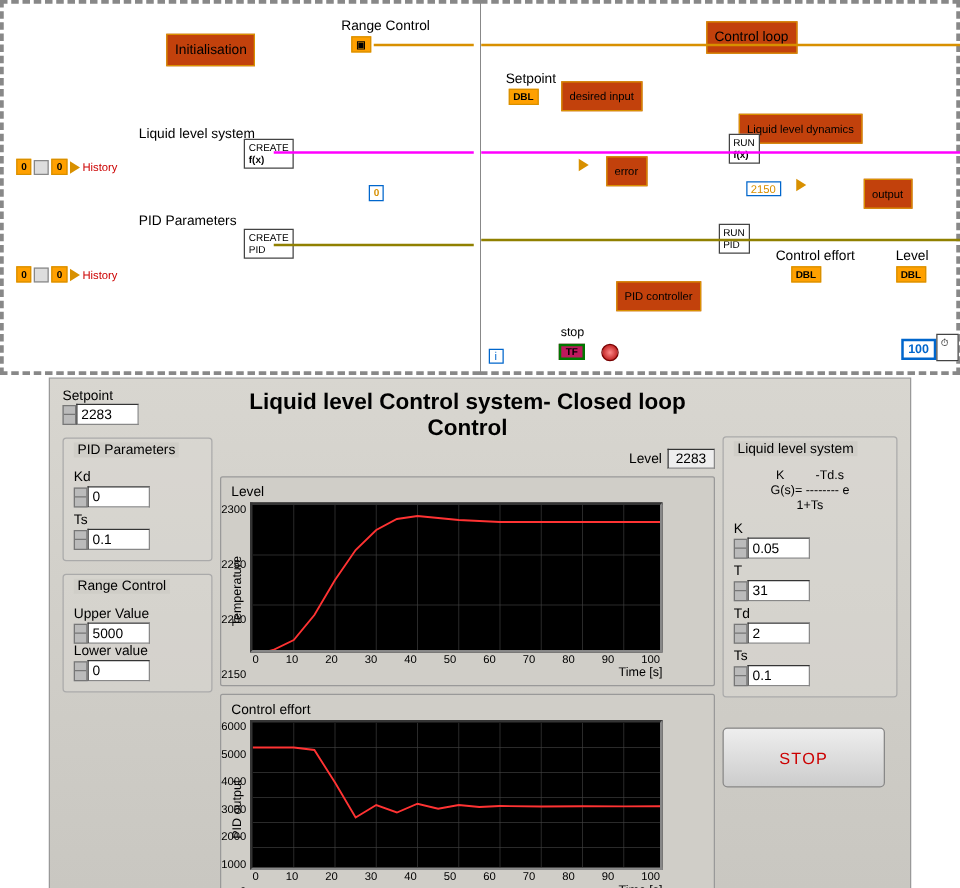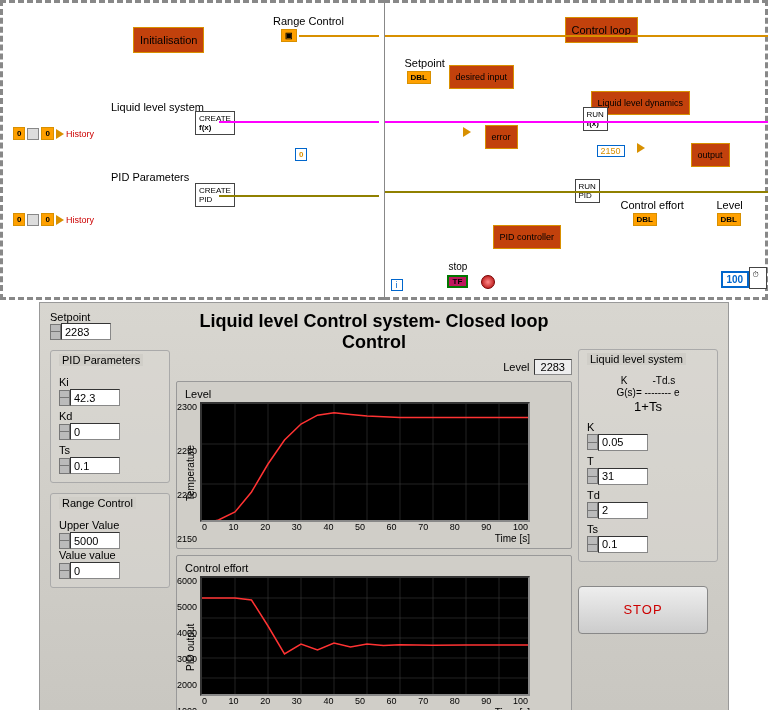--- a/index.html
+++ b/index.html
@@ -42,21 +42,21 @@
 .spinner::before { border-bottom: 1px solid #777; }
 .numbox input { width: 50px; height: 17px; border: 1px inset #888; background: #fff; font-size: 11px; padding: 0 3px; }
 .formula { font-size: 10px; line-height: 1.2; color: #000; margin: 4px 0 6px; text-align: center; }
 
 .chart-wrap { border: 1px solid #999; background: #d0cec8; padding: 6px 8px 4px; border-radius: 2px; }
 .chart-title { font-size: 11px; margin-bottom: 2px; }
 .chart { display: flex; gap: 4px; }
 .ylab { writing-mode: vertical-rl; transform: rotate(180deg); font-size: 10px; text-align: center; }
 .plot { position: relative; }
 .plot-inner { background: #000; border: 2px inset #888; position: relative; overflow: hidden; }
-.xticks, .yticks { font-size: 9px; color: #000; gap: 16px; }
+.xticks, .yticks { font-size: 9px; color: #000; }
 .xticks { display: flex; justify-content: space-between; padding: 0 2px; }
 .yticks { position: absolute; right: 100%; top: 0; bottom: 0; display: flex; flex-direction: column; justify-content: space-between; padding-right: 3px; text-align: right; }
 .xlab { font-size: 10px; text-align: right; margin-top: 1px; }
 .curve { stroke: #f33; stroke-width: 1.5; fill: none; }
 
 .stop-btn { width: 130px; height: 48px; border: 1px solid #888; border-radius: 4px; background: linear-gradient(#eee, #ccc); color: #c00; font-size: 13px; letter-spacing: 1px; cursor: pointer; margin-top: 18px; }
 
 .level-row { display: flex; align-items: center; gap: 4px; font-size: 11px; justify-content: flex-end; }
 .level-row .val { border: 1px inset #888; background: #eee; padding: 1px 6px; font-size: 11px; }
 </style>
@@ -146,27 +146,20 @@
       <label style="font-size:11px;">Setpoint</label>
       <div class="numbox">
         <span class="spinner"></span>
         <input value="2283" style="">
       </div>
     </div>
 
     <div class="group">
       <div class="legend">PID Parameters</div>
       <div class="param-row">
-          <label>Ki</label>
-          <div class="numbox">
-            <span class="spinner"></span>
-            <input value="42.3" style="">
-          </div>
-        </div>
-      <div class="param-row">
           <label>Kd</label>
           <div class="numbox">
             <span class="spinner"></span>
             <input value="0" style="">
           </div>
         </div>
       <div class="param-row">
           <label>Ts</label>
           <div class="numbox">
             <span class="spinner"></span>
@@ -178,21 +171,21 @@
     <div class="group">
       <div class="legend">Range Control</div>
       <div class="param-row">
           <label>Upper Value</label>
           <div class="numbox">
             <span class="spinner"></span>
             <input value="5000" style="">
           </div>
         </div>
       <div class="param-row" style="margin-top:0;">
-          <label>Value value</label>
+          <label>Lower value</label>
           <div class="numbox">
             <span class="spinner"></span>
             <input value="0" style="">
           </div>
         </div>
     </div>
   </div>
 
   <div class="fp-col" style="flex:1;">
     <div style="display:flex; align-items:flex-start;">
@@ -303,21 +296,21 @@
       </div>
     </div>
   </div>
 
   <div class="fp-col" style="width:140px; padding-top:34px;">
     <div class="group">
       <div class="legend">Liquid level system</div>
       <div class="formula">
         <pre style="font-family:inherit; font-size:10px;">K         -Td.s</pre>
         <pre style="font-family:inherit; font-size:10px;">G(s)= -------- e</pre>
-        <pre style="font-family:inherit; font-size:13px;">1+Ts</pre>
+        <pre style="font-family:inherit; font-size:10px;">1+Ts</pre>
       </div>
       <div class="param-row">
           <label>K</label>
           <div class="numbox">
             <span class="spinner"></span>
             <input value="0.05" style="">
           </div>
         </div>
       <div class="param-row">
           <label>T</label>

